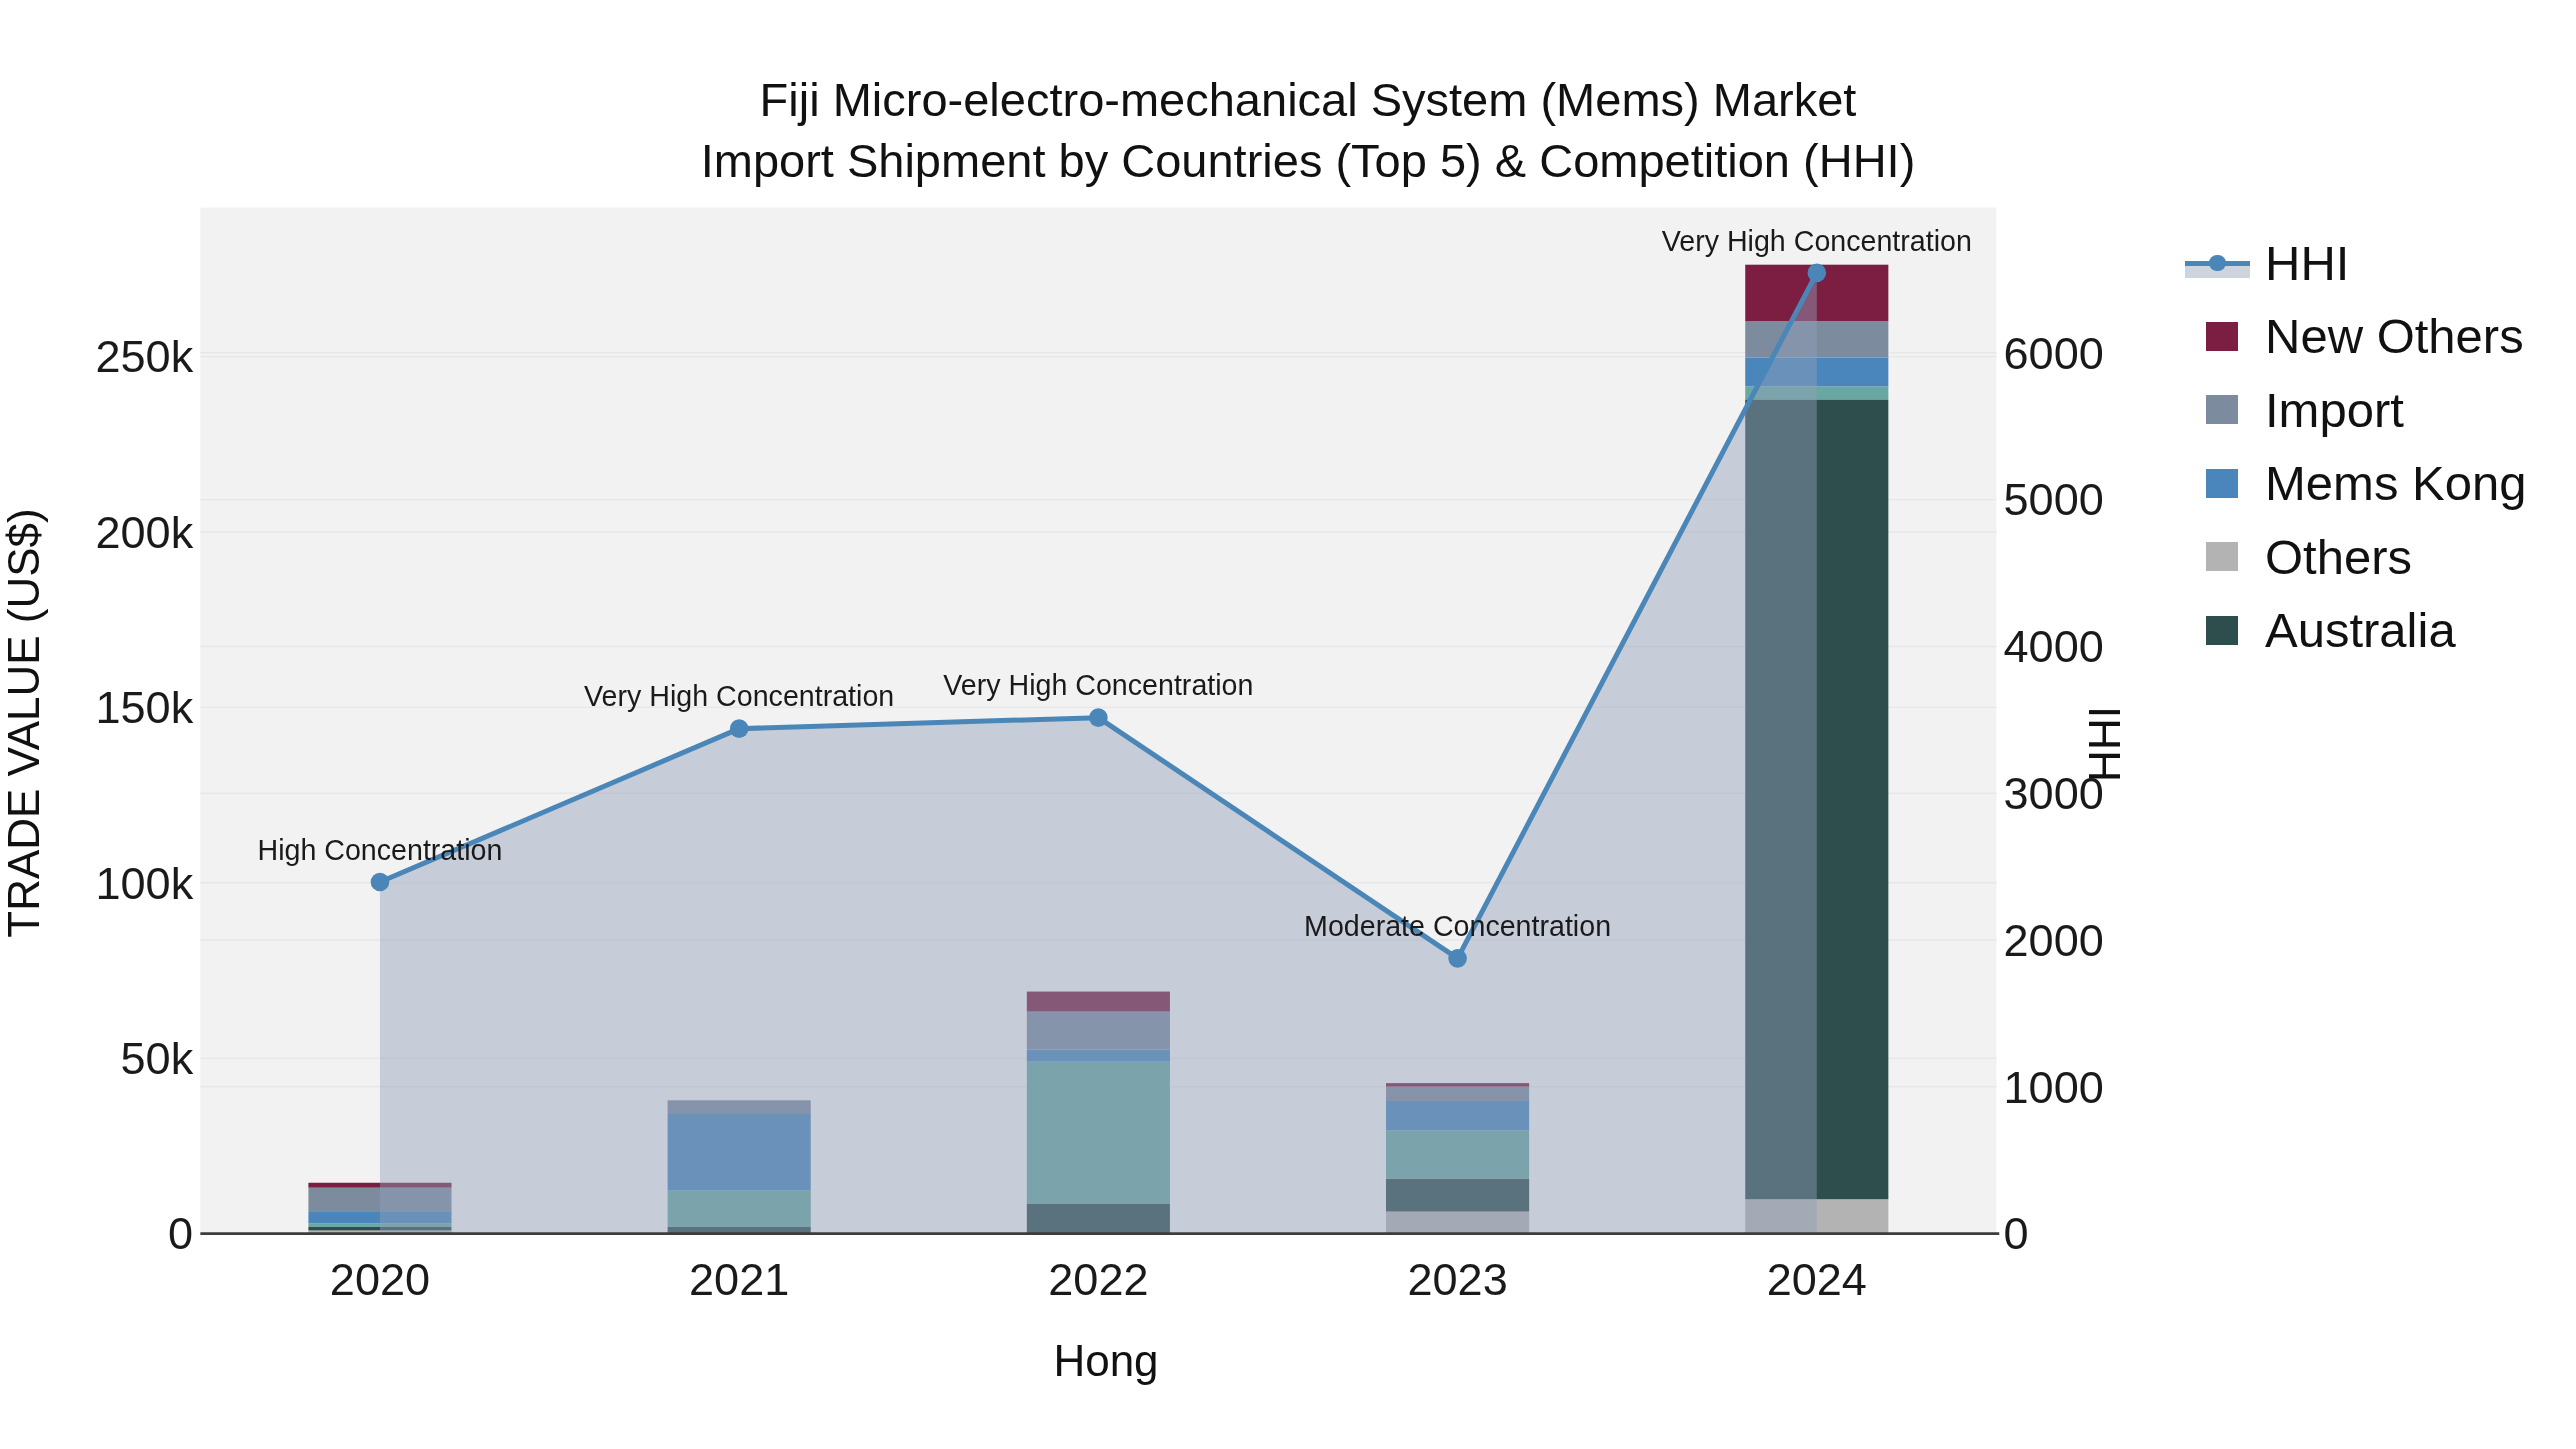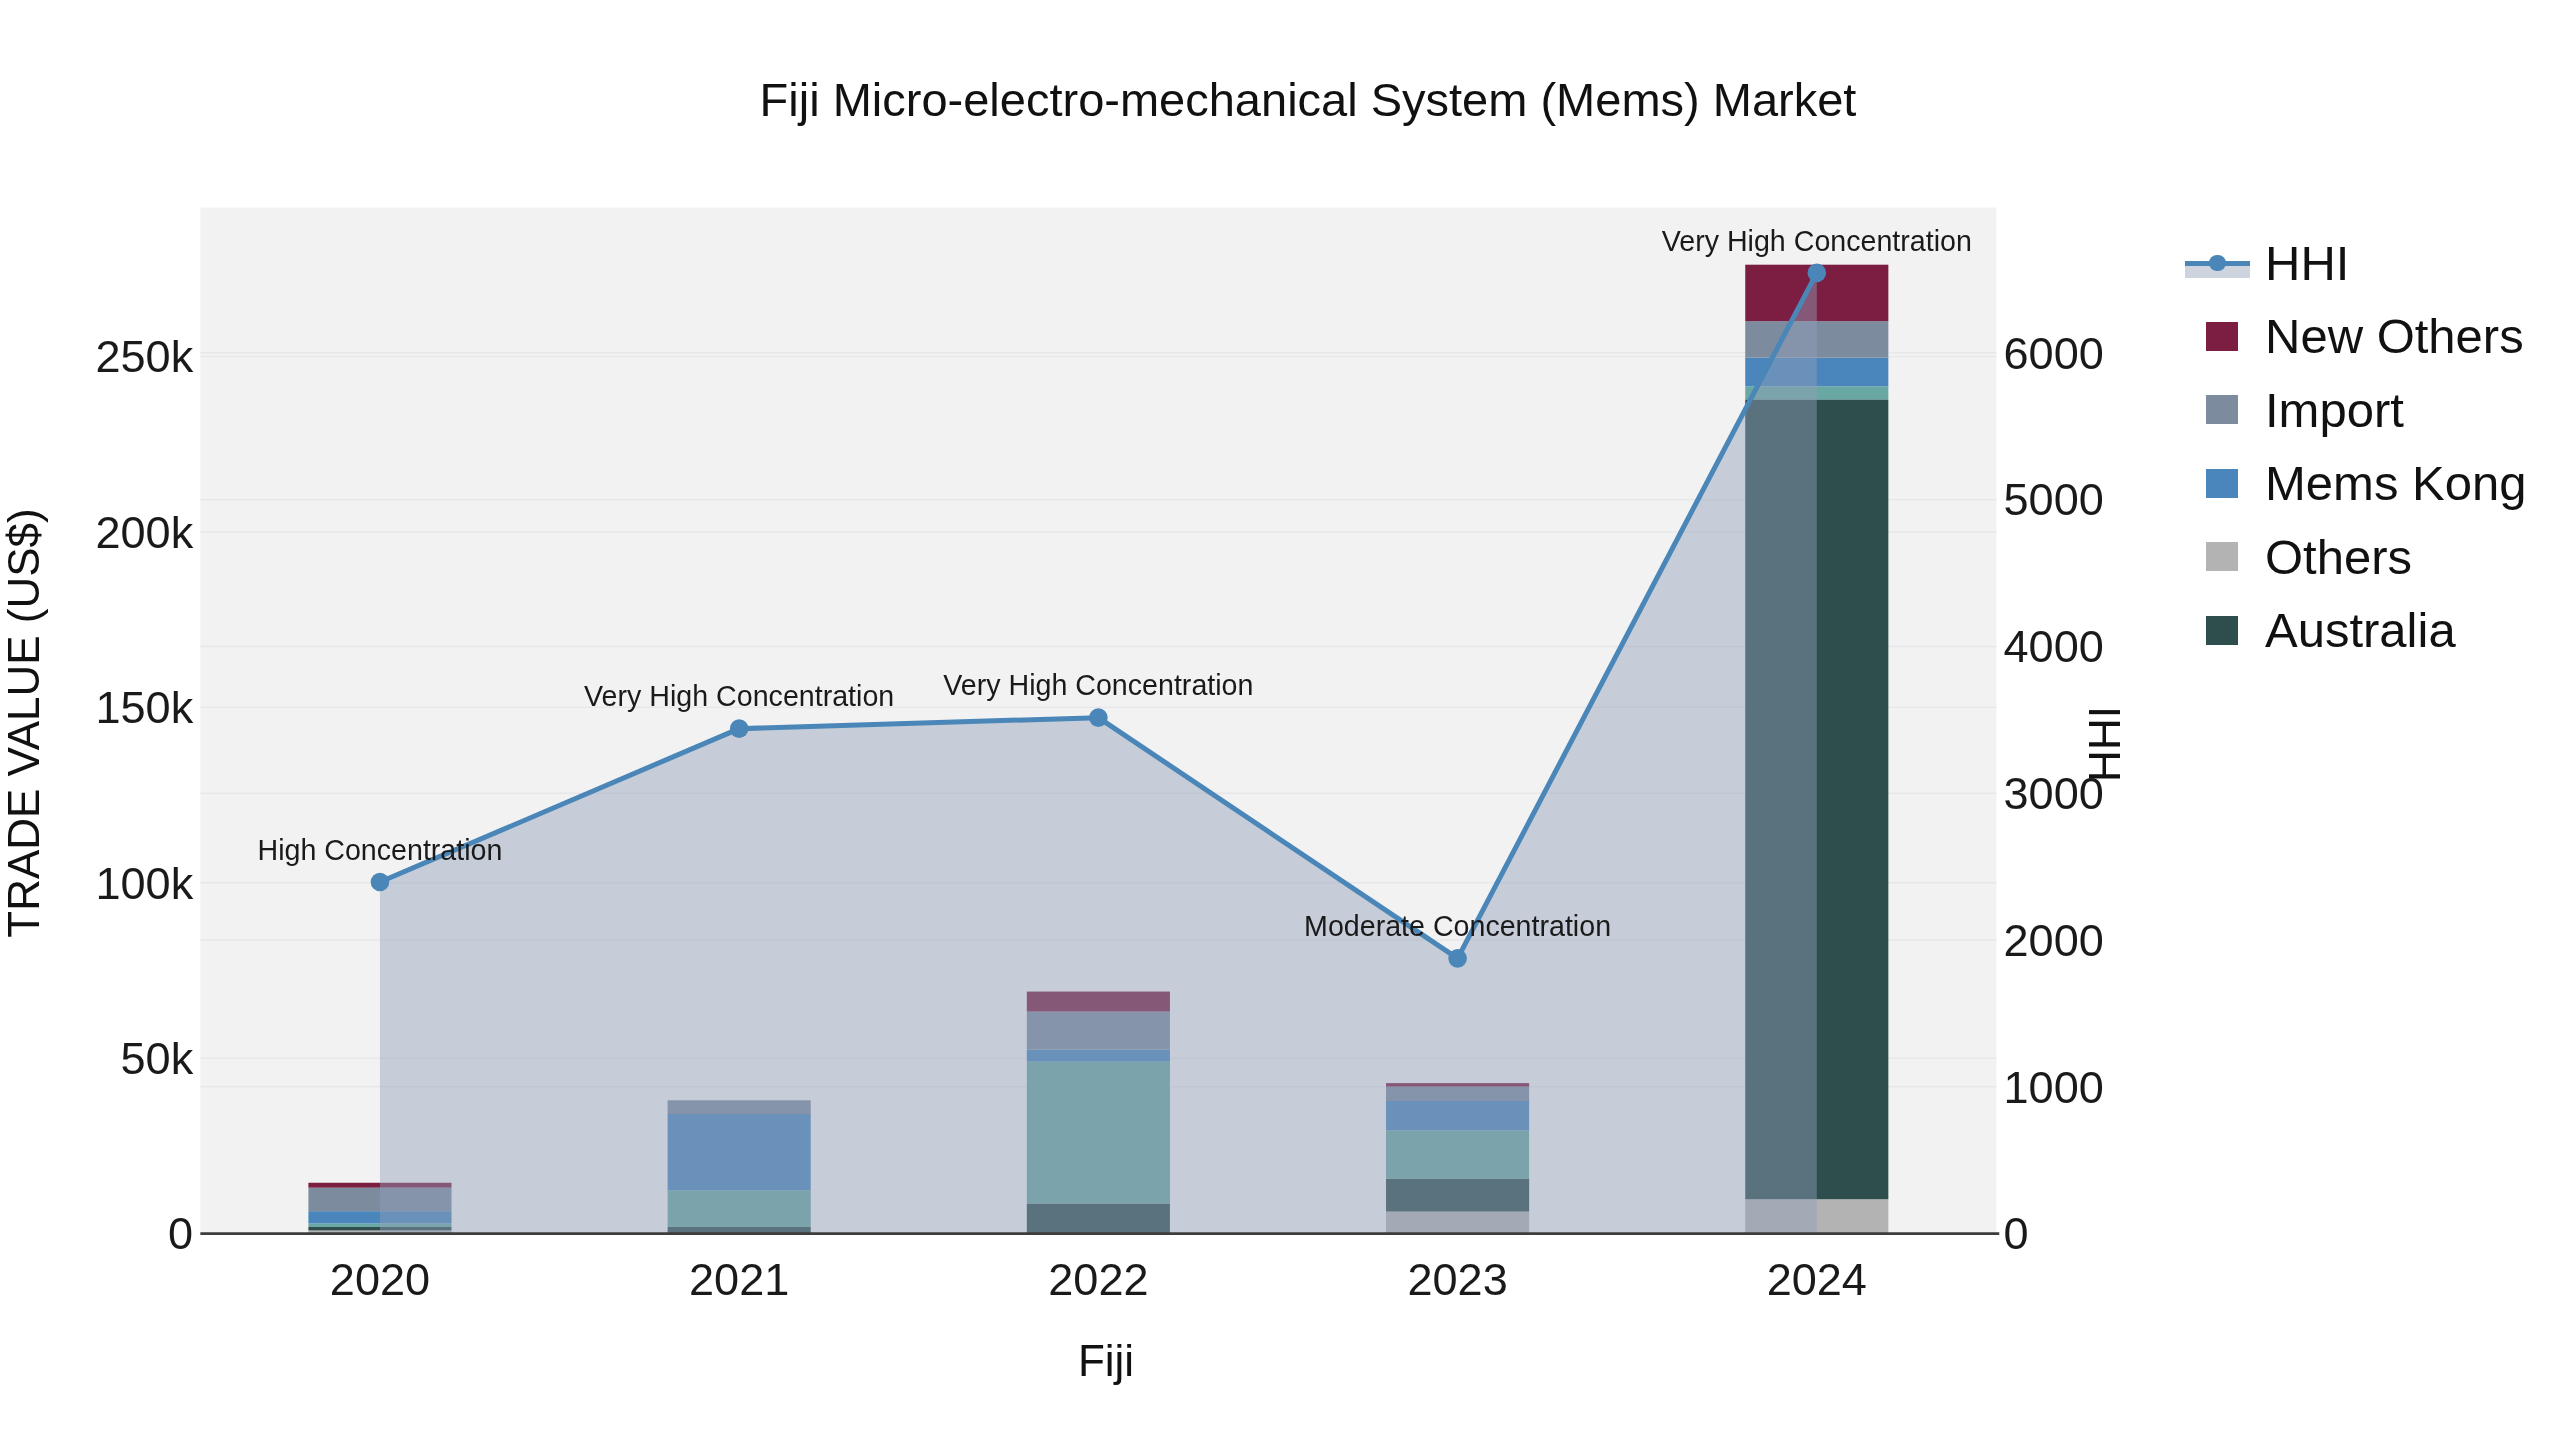--- a/index.html
+++ b/index.html
@@ -17,21 +17,21 @@
   .legend-item .label{font-size:49px;color:#111;white-space:nowrap;}
   .sym .fillrect{position:absolute;left:0;top:23.6px;width:65px;height:15.7px;}
   .sym .lineseg{position:absolute;left:0;top:21.5px;width:65px;height:5px;}
   .sym .dot{position:absolute;left:24px;top:15.7px;width:16.5px;height:16.5px;border-radius:50%;}
   .sym .swatch{position:absolute;left:21px;top:9.3px;width:31.5px;height:29px;}
 </style>
 </head>
 <body>
 
 <div id="app">
-  <div id="chart-title"><span>Fiji Micro-electro-mechanical System (Mems) Market</span><br></div>
+  <div id="chart-title"><span>Fiji Micro-electro-mechanical System (Mems) Market</span><br><span>Import Shipment by Countries (Top 5) &amp; Competition (HHI)</span></div>
 
   <svg id="plot" width="2576" height="1449" viewBox="0 0 3600 2025" style="position:absolute;left:0;top:0;">
       <rect x="280" y="290" width="2510" height="1434" fill="#f2f2f3"></rect>
       <line x1="280" x2="2790" y1="1478.871794871795" y2="1478.871794871795" stroke="#e7e7e9" stroke-width="2"></line>
       <line x1="280" x2="2790" y1="1233.7435897435898" y2="1233.7435897435898" stroke="#e7e7e9" stroke-width="2"></line>
       <line x1="280" x2="2790" y1="988.6153846153846" y2="988.6153846153846" stroke="#e7e7e9" stroke-width="2"></line>
       <line x1="280" x2="2790" y1="743.4871794871794" y2="743.4871794871794" stroke="#e7e7e9" stroke-width="2"></line>
       <line x1="280" x2="2790" y1="498.35897435897436" y2="498.35897435897436" stroke="#e7e7e9" stroke-width="2"></line>
       <line x1="280" x2="2790" y1="1518.8497854077252" y2="1518.8497854077252" stroke="#e7e7e9" stroke-width="2"></line>
       <line x1="280" x2="2790" y1="1313.6995708154507" y2="1313.6995708154507" stroke="#e7e7e9" stroke-width="2"></line>
@@ -94,21 +94,21 @@
       <text x="2539" y="1810" text-anchor="middle" font-size="63">2024</text>
       <text x="531" y="1201.6652360515022" text-anchor="middle" font-size="40">High Concentration</text>
       <text x="1033" y="987.2832618025751" text-anchor="middle" font-size="40">Very High Concentration</text>
       <text x="1535" y="971.8969957081545" text-anchor="middle" font-size="40">Very High Concentration</text>
       <text x="2037" y="1308.343347639485" text-anchor="middle" font-size="40">Moderate Concentration</text>
       <text x="2539" y="350.2918454935623" text-anchor="middle" font-size="40">Very High Concentration</text>
     </svg>
 
   <div class="ax-title rot" style="left:24px;top:723px;">TRADE VALUE (US$)</div>
   <div class="ax-title rot" style="left:2105px;top:744px;">HHI</div>
-  <div class="ax-title xlab" style="left:1106px;top:1361px;">Fiji</div>
+  <div class="ax-title xlab" style="left:1106px;top:1361px;">Hong</div>
 
   <div id="legend">
       <div class="legend-item">
         <span class="sym">
           <span class="fillrect" style="background: rgb(205, 212, 221);"></span>
           <span class="lineseg" style="background: rgb(74, 134, 184);"></span>
           <span class="dot" style="background: rgb(74, 134, 184);"></span>
         </span>
         <span class="label">HHI</span>
       </div>

